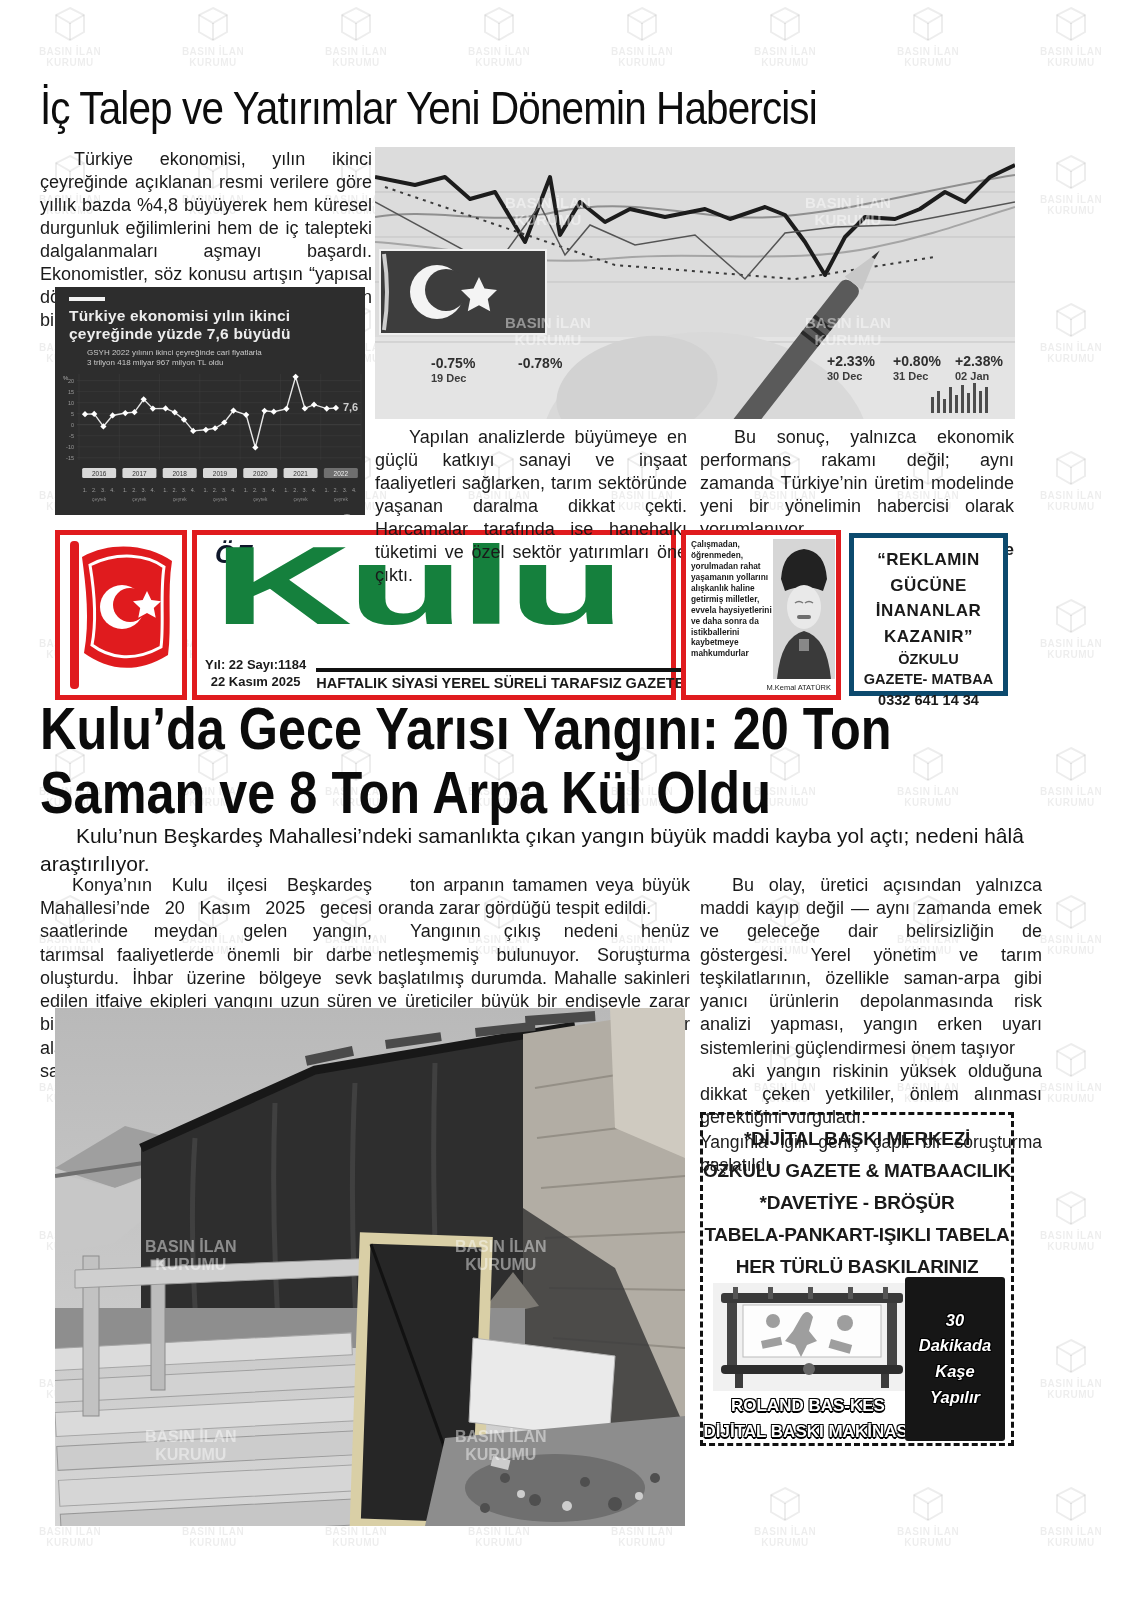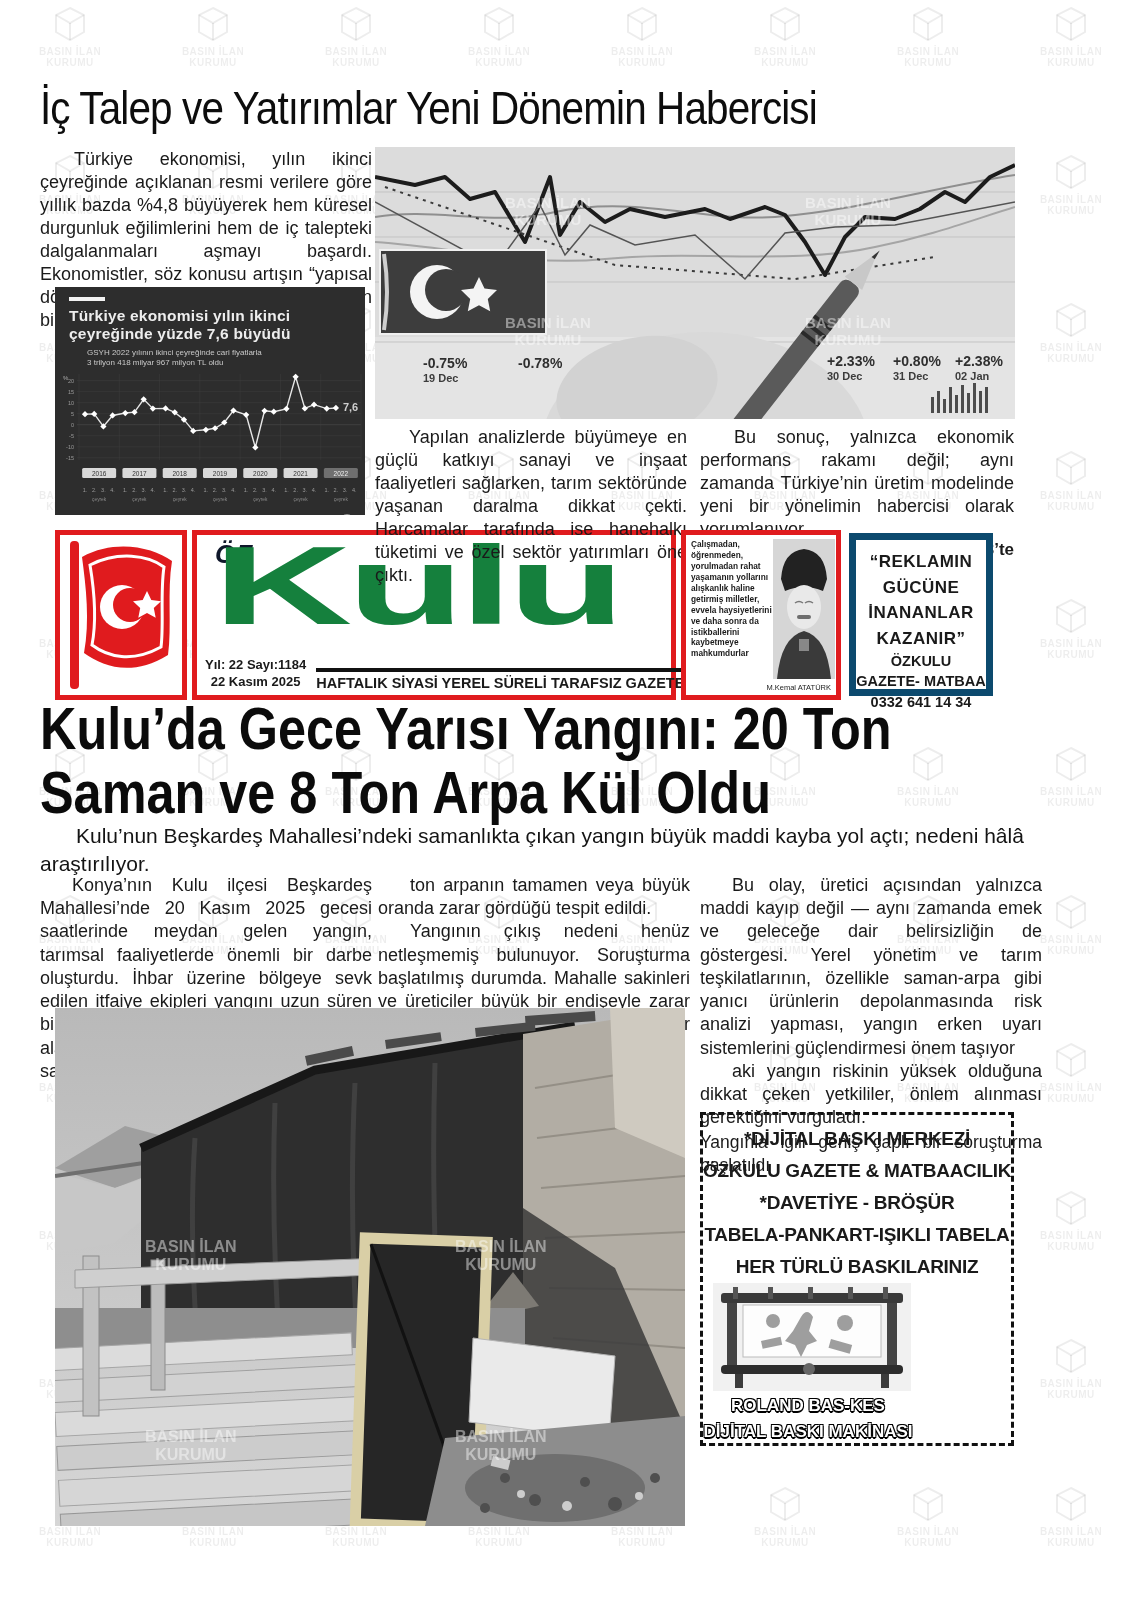--- a/index.html
+++ b/index.html
@@ -39,21 +39,21 @@
   #kulu{position:absolute;left:16px;top:-14px;color:#15803d;font-size:112px;font-weight:bold;letter-spacing:-3px;}
   #mastrow{position:absolute;left:8px;right:6px;bottom:4px;display:flex;align-items:flex-end;gap:10px;}
   #issue{font-size:13px;font-weight:bold;line-height:1.3;white-space:nowrap;}
   #tagwrap{flex:1;border-top:4px solid #111;padding-top:3px;text-align:center;
            font-size:14.5px;font-weight:bold;white-space:nowrap;}
   #price{font-size:13px;font-weight:bold;text-align:right;line-height:1.3;white-space:nowrap;}
   #quotebox{left:681px;top:530px;width:160px;height:170px;display:flex;padding:4px 3px 2px 5px;}
   #quotebox .q{width:58%;font-size:8.3px;font-weight:bold;line-height:1.32;}
   #quotebox .ph{width:42%;position:relative;}
   #qcap{position:absolute;bottom:1px;right:2px;font-size:7.5px;color:#222;white-space:nowrap;}
-  #sloganbox{left:849px;top:533px;width:144px;height:163px;border:7px solid #0c4a6e;background:#fff;
+  #sloganbox{left:849px;top:533px;width:159px;height:163px;border:5px solid #0c4a6e;background:#fff;
              box-sizing:border-box;text-align:center;padding-top:9px;}
   #sloganbox .s1{font-size:17px;font-weight:bold;line-height:1.5;letter-spacing:.5px;}
   #sloganbox .s2{font-size:14.5px;font-weight:bold;line-height:1.4;}
   
   #headline2a{left:40px;top:694px;width:1070px;font-weight:bold;font-size:60px;color:#0b0b0b;}
   #headline2b{left:40px;top:758px;width:1070px;font-weight:bold;font-size:60px;color:#0b0b0b;}
   #subhead{left:40px;top:822px;width:1010px;font-size:21px;line-height:1.32;text-indent:36px;color:#141414;}
   .bodycol{font-size:18px;line-height:1.29;}
   .bodycol p{margin:0 0 0 0;text-indent:32px;}
   #mcol1{left:40px;top:874px;width:332px;}
@@ -1135,21 +1135,21 @@
           <rect x="574" y="240" width="3" height="26"></rect>
         <rect x="580" y="248" width="3" height="18"></rect>
           <rect x="586" y="238" width="3" height="28"></rect>
         <rect x="592" y="246" width="3" height="20"></rect>
           <rect x="598" y="236" width="3" height="30"></rect>
         <rect x="604" y="244" width="3" height="22"></rect>
           <rect x="610" y="240" width="3" height="26"></rect>
       </g>
     </svg>
     <div id="mlabels">
-        <div class="mlabel" style="left: 48px; top: 208px;">
+        <div class="mlabel" style="left: 56px; top: 208px;">
           <div class="p">-0.75%</div>
           <div class="d">19 Dec</div>
         </div>
         <div class="mlabel" style="left: 143px; top: 208px;">
           <div class="p">-0.78%</div>
           <div class="d"></div>
         </div>
         <div class="mlabel" style="left: 452px; top: 206px;">
           <div class="p">+2.33%</div>
           <div class="d">30 Dec</div>
@@ -1369,14 +1369,20 @@
         <rect x="8" y="82" width="182" height="9" rx="4" fill="#2d2d2d"></rect>
         <rect x="22" y="91" width="8" height="14" fill="#3c3c3c"></rect>
         <rect x="168" y="91" width="8" height="14" fill="#3c3c3c"></rect>
         <circle cx="96" cy="86" r="6" fill="#666"></circle>
       </svg>
     </div>
     <div id="adcap">
       <div>ROLAND  BAS-KES</div>
       <div>DİJİTAL  BASKI  MAKİNASI</div>
     </div>
+    <div id="stamp">
+        <div class="sl">30</div>
+        <div class="sl">Dakikada</div>
+        <div class="sl">Kaşe</div>
+        <div class="sl">Yapılır</div>
+      </div>
   </div>
 </div>
 
 </body></html>

